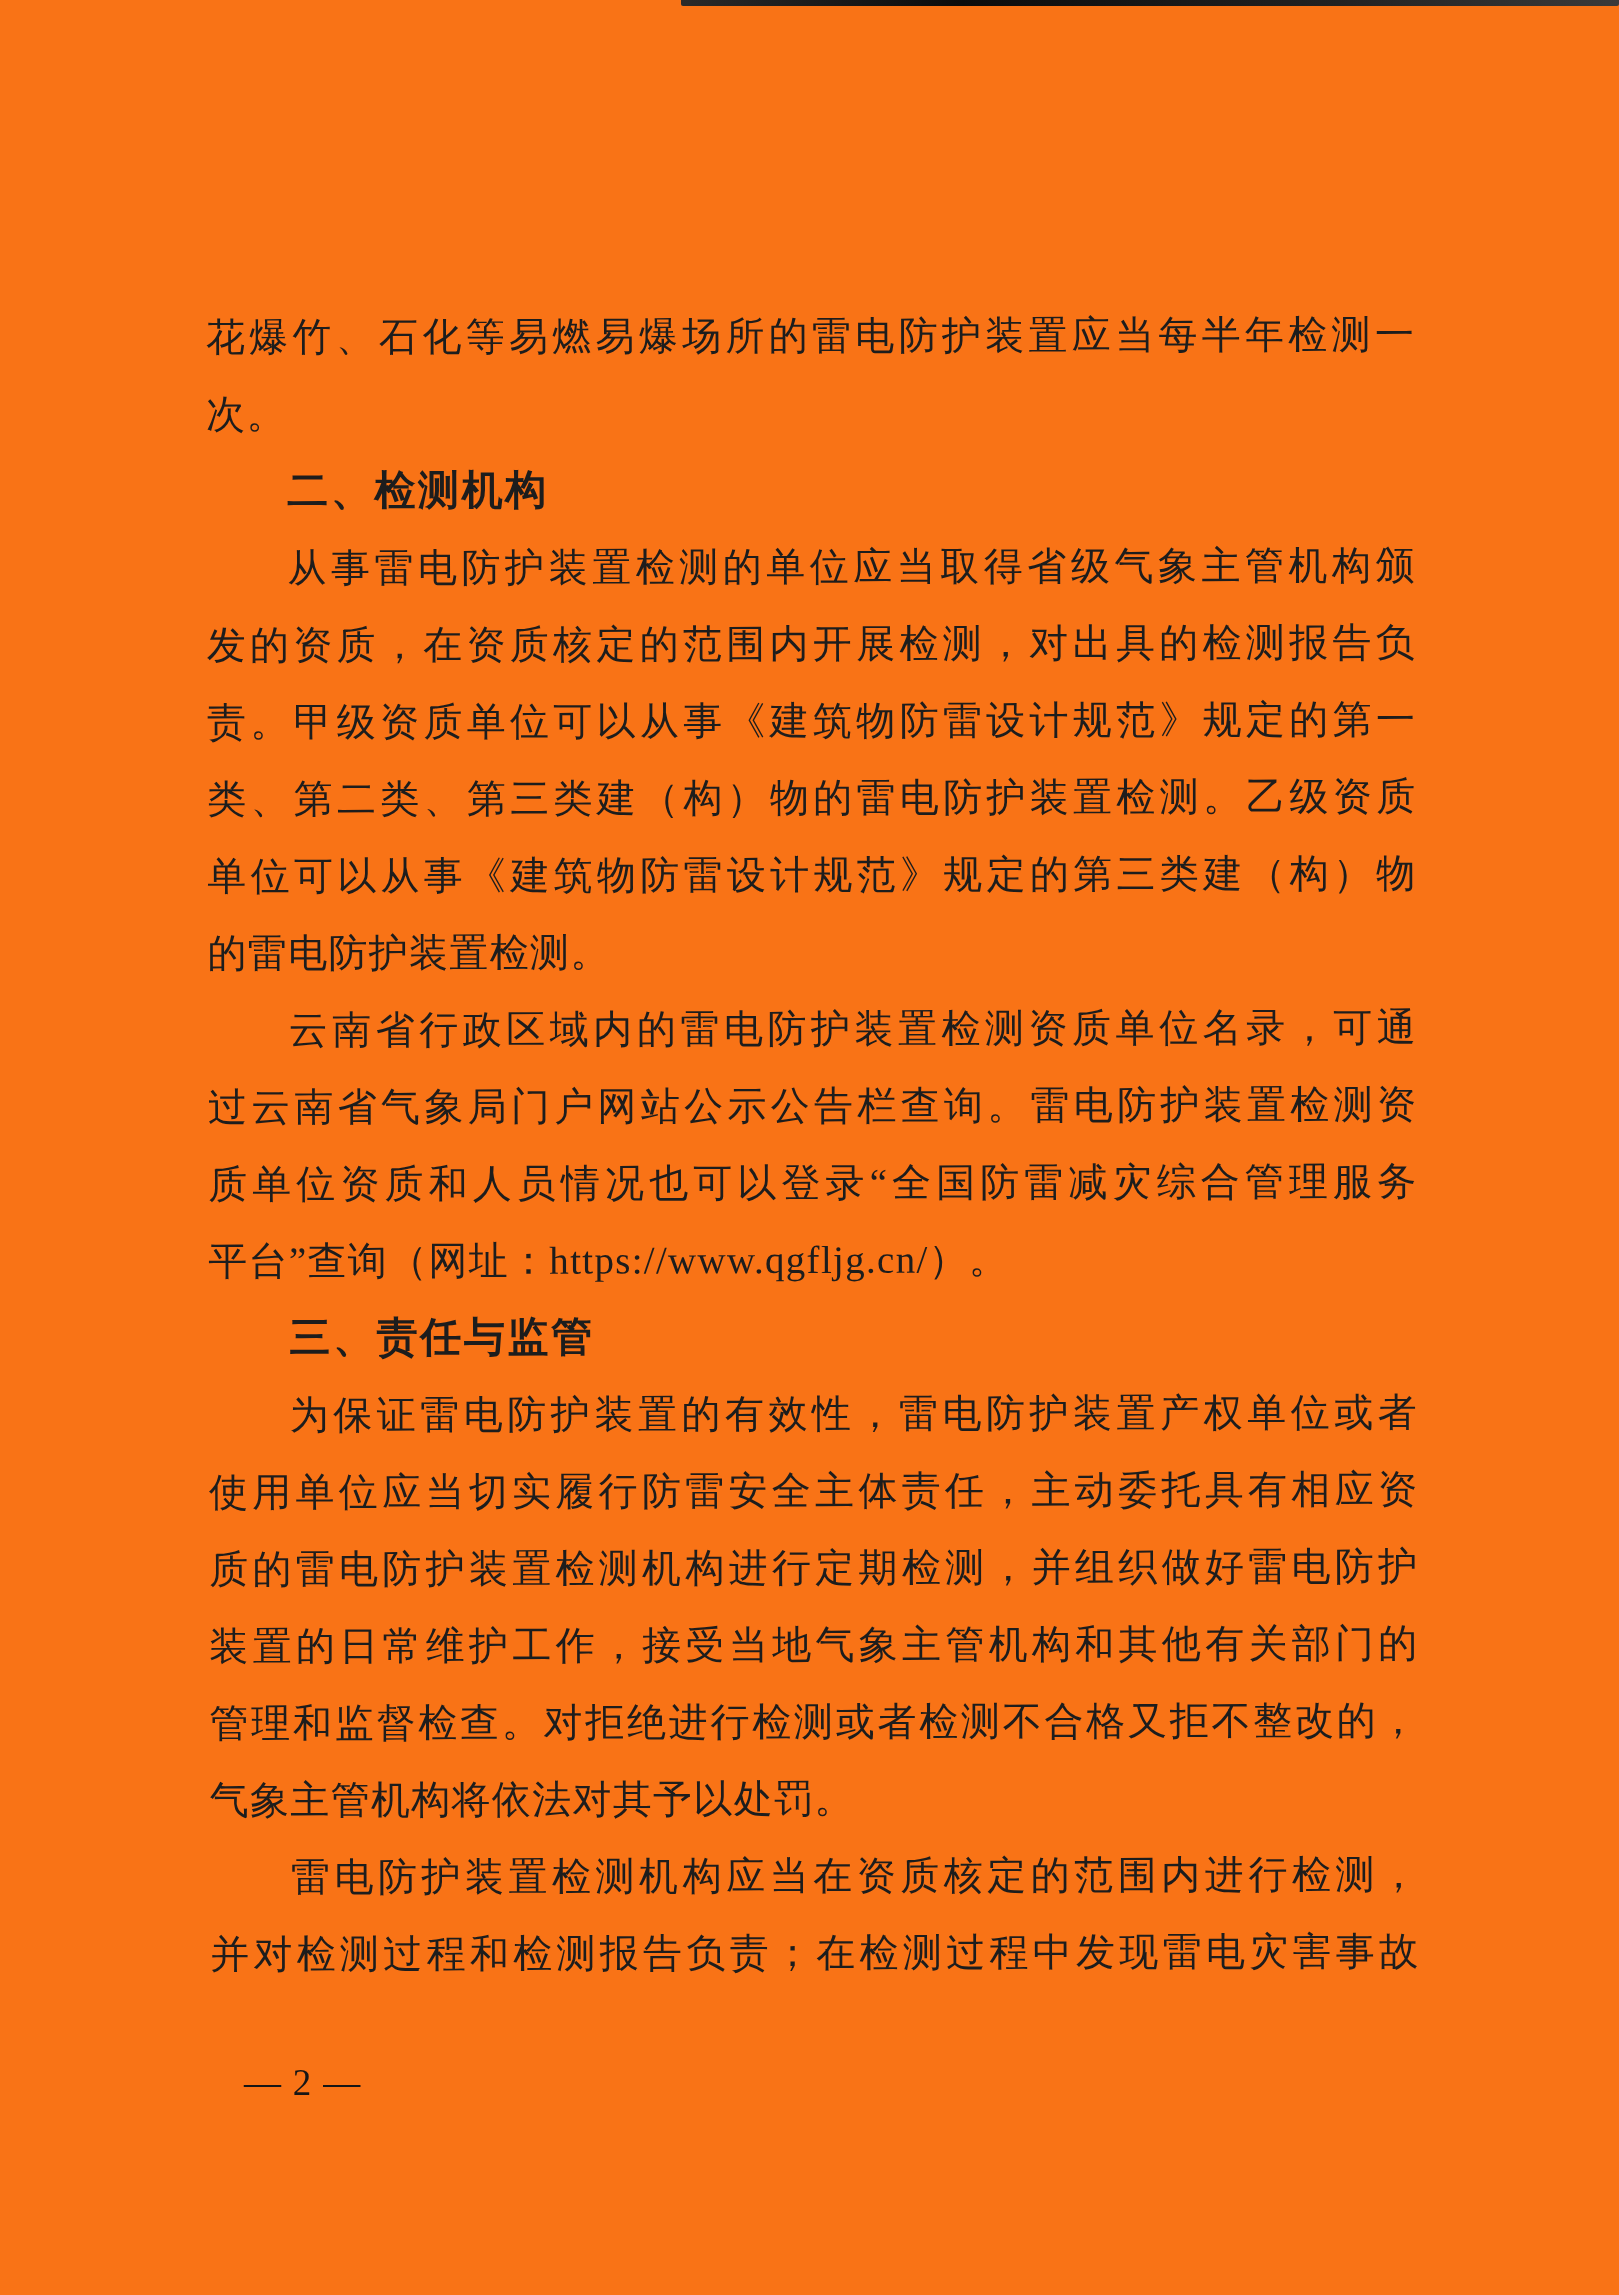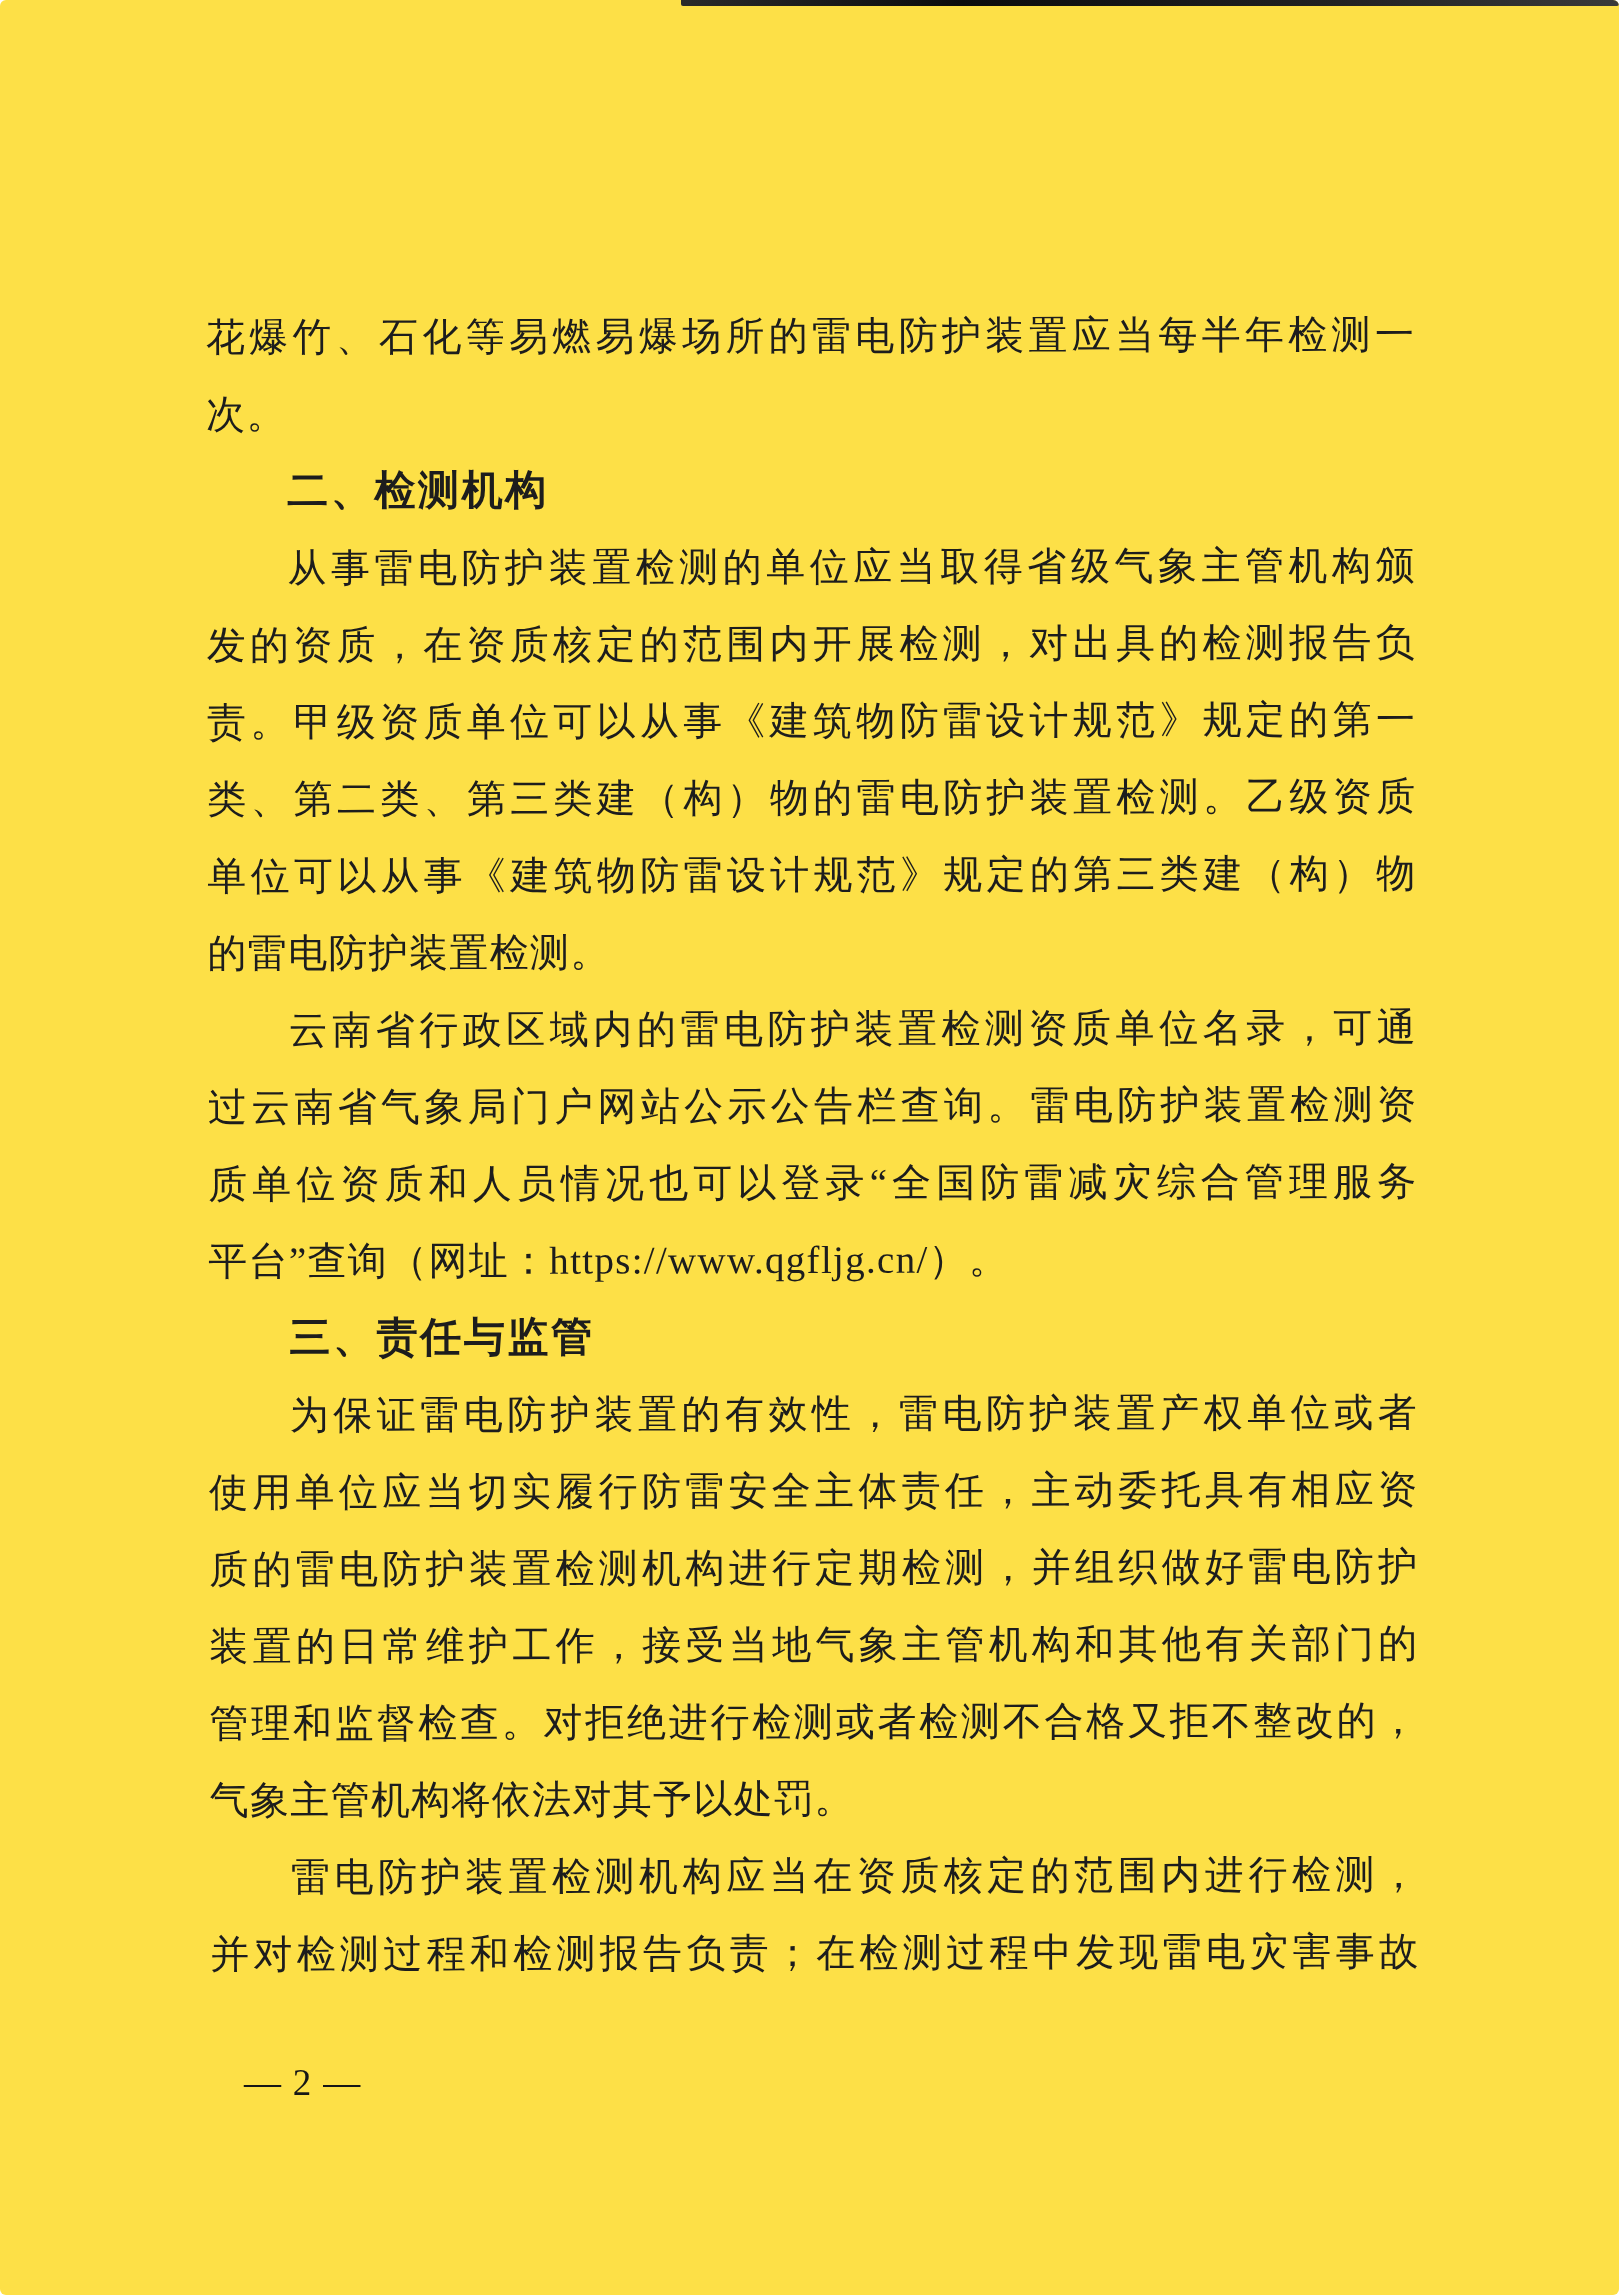--- a/index.html
+++ b/index.html
@@ -6,24 +6,23 @@
   body {
     width: 1619px;
     height: 2295px;
     position: relative;
     background: #ffffff;
     font-family: "Liberation Serif", serif;
   }
   .page {
     position: absolute;
     inset: 0;
-    background: #fde047;
+    background: #f97316;
     overflow: hidden;
     color: #1d1d1d;
-    border-radius: 6px;
   }
   
   .scan-strip {
     position: absolute;
     top: 0;
     left: 681px;
     width: 938px;
     height: 5.9px;
     background: linear-gradient(to right, #2a2a2a, #0c0c0c 30%, #222 70%, #3a3a3a);
     border-radius: 0 0 2px 2px;

